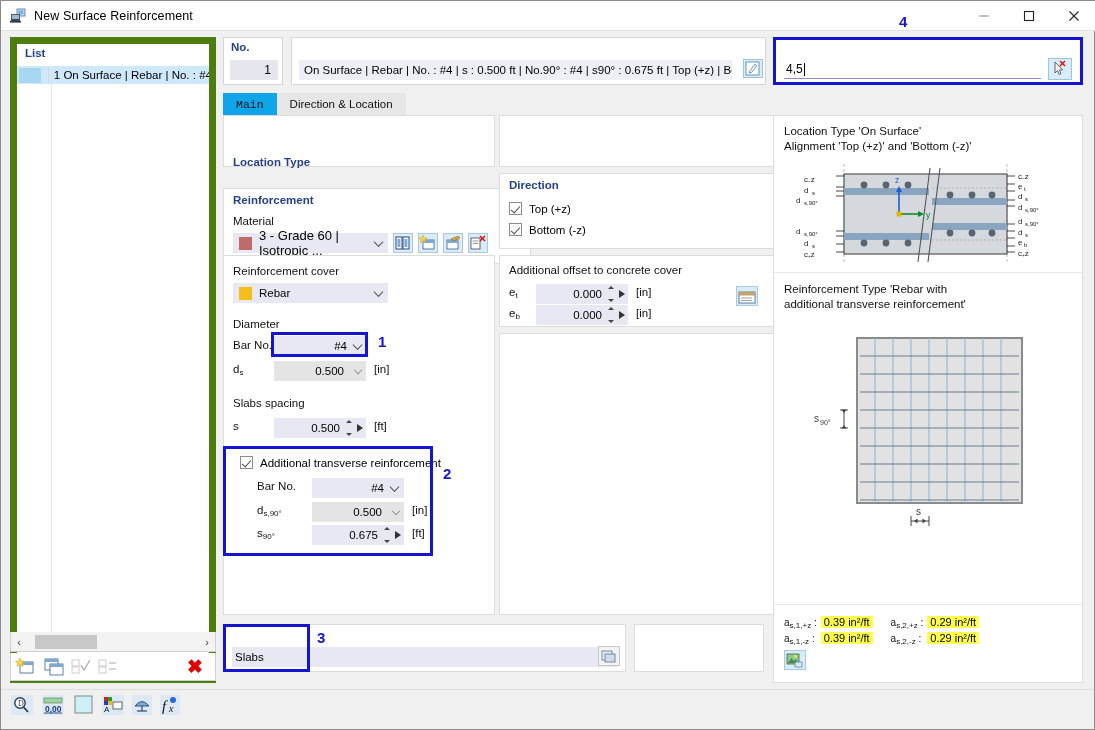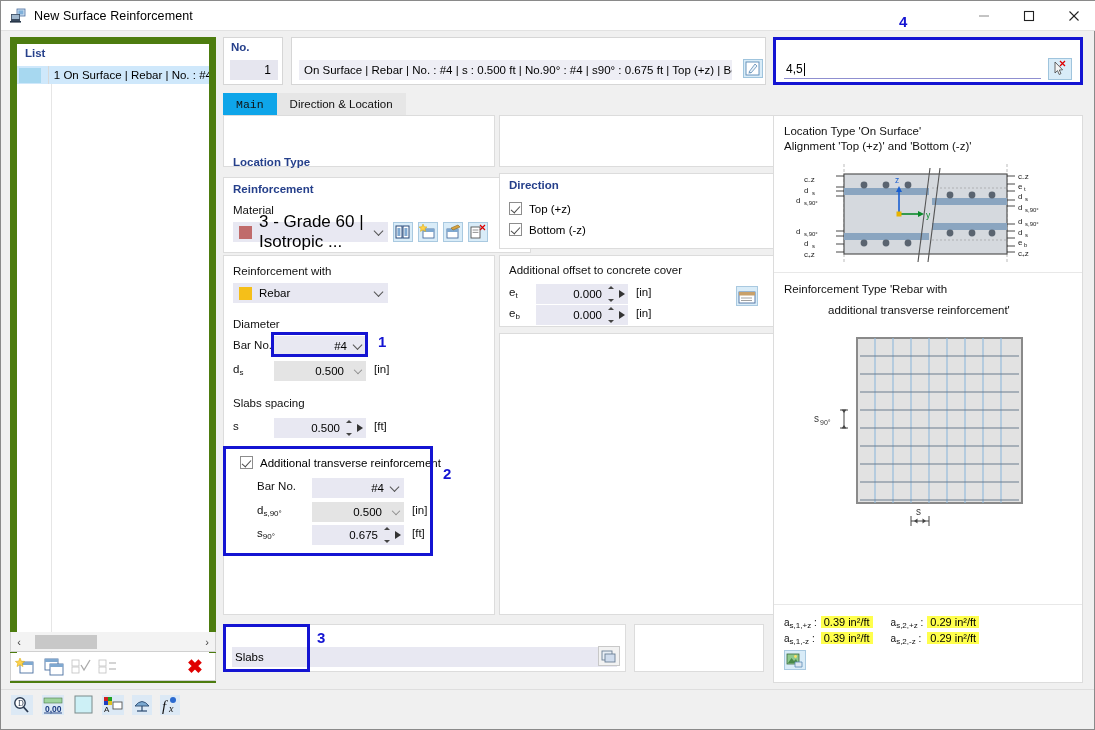--- a/index.html
+++ b/index.html
@@ -383,26 +383,26 @@
     <div class="tab active">Main</div>
     <div class="tab">Direction &amp; Location</div>
   </div>
 
   <div class="content">
 
     <div class="panel" style="left:0; top:0; width:272px; height:52px;">
       <div class="sect-title" style="position:absolute;left:9px;top:21px;margin-top:19px;">Location Type</div>
     </div>
 
-    <div class="panel" style="left:0; top:62px; width:308px; height:76px;">
+    <div class="panel" style="left:0; top:73px; width:308px; height:76px;">
       <div class="sect-title" style="position:absolute;left:9px;top:5px;">Reinforcement</div>
       <div class="lbl" style="position:absolute;left:9px;top:26px;">Material</div>
       <div class="combo" style="position:absolute;left:9px;top:44px;width:155px;">
         <span class="swatch-sq" style="background:#c06b6b;"></span>
-        <span style="font-size:17px;">3 - Grade 60 | Isotropic ...</span>
+        <span style="font-size:13px;">3 - Grade 60 | Isotropic ...</span>
         <span class="chev"></span>
       </div>
       <div style="position:absolute;left:169px;top:44px;width:20px;height:20px;background:#d9ecf8;border:1px solid #a9c9e0;">
         <svg width="18" height="18" viewBox="0 0 18 18">
             <rect x="2" y="3" width="6" height="12" fill="#fff" stroke="#2a4a7a" stroke-width="1"></rect>
             <rect x="9" y="3" width="6" height="12" fill="#fff" stroke="#2a4a7a" stroke-width="1"></rect>
             <rect x="3.4" y="5" width="3" height="8" fill="#7fa8d0"></rect>
             <rect x="10.4" y="5" width="3" height="8" fill="#7fa8d0"></rect>
           </svg>
       </div>
@@ -424,21 +424,21 @@
         <svg width="18" height="18" viewBox="0 0 18 18">
             <rect x="2" y="4" width="9" height="11" fill="#fff" stroke="#555" stroke-width="0.9"></rect>
             <line x1="3.6" y1="7" x2="9.4" y2="7" stroke="#777" stroke-width="0.8"></line>
             <line x1="3.6" y1="9.4" x2="9.4" y2="9.4" stroke="#777" stroke-width="0.8"></line>
             <path d="M11 2 L16 7 M16 2 L11 7" stroke="#d00" stroke-width="1.2"></path>
           </svg>
       </div>
     </div>
 
     <div class="panel" style="left:0; top:140px; width:272px; height:360px;">
-      <div class="lbl" style="position:absolute;left:9px;top:9px;">Reinforcement with</div>
+      <div class="lbl" style="position:absolute;left:9px;top:9px;">Reinforcement cover</div>
       <div class="combo" style="position:absolute;left:9px;top:27px;width:155px;">
         <span class="swatch-sq" style="background:#f5bf19;"></span>
         <span>Rebar</span>
         <span class="chev"></span>
       </div>
 
       <div class="lbl" style="position:absolute;left:9px;top:62px;">Diameter</div>
 
       <div class="lbl" style="position:absolute;left:9px;top:83px;">Bar No.</div>
       <div class="combo" style="position:absolute;left:50px;top:80px;width:93px;justify-content:flex-end;padding-right:20px;padding-left:0;">
@@ -657,21 +657,21 @@
         <text x="243" y="77" font-family="Liberation Sans, sans-serif" font-size="6" fill="#222">s</text>
         <text x="236" y="85" font-family="Liberation Sans, sans-serif" font-size="8" fill="#222">e</text>
         <text x="242" y="87" font-family="Liberation Sans, sans-serif" font-size="6" fill="#222">b</text>
         <text x="236" y="96" font-family="Liberation Sans, sans-serif" font-size="8" fill="#222">c₊z</text>
       </svg>
     </div>
 
     <div style="position:absolute;left:0;top:156px;width:308px;height:1px;background:#e8e8e8;"></div>
 
     <div class="info-text" style="position:absolute;left:10px;top:166px;">Reinforcement Type 'Rebar with</div>
-    <div class="info-text" style="position:absolute;left:10px;top:187px;margin-left:44px;">additional transverse reinforcement'</div>
+    <div class="info-text" style="position:absolute;left:10px;top:181px;">additional transverse reinforcement'</div>
 
     <div style="position:absolute;left:18px;top:208px;width:272px;height:230px;">
       <svg width="272" height="230" viewBox="0 0 272 230">
         <rect x="0" y="0" width="272" height="230" fill="#fff"></rect>
         <rect x="65" y="14" width="165" height="165" fill="#e2e2e2" stroke="#8a8a8a" stroke-width="2"></rect>
         <g stroke="#8fb8da" stroke-width="1.1">
           <line x1="83" y1="14" x2="83" y2="179"></line>
             <line x1="101" y1="14" x2="101" y2="179"></line>
           <line x1="119" y1="14" x2="119" y2="179"></line>
             <line x1="137" y1="14" x2="137" y2="179"></line>

